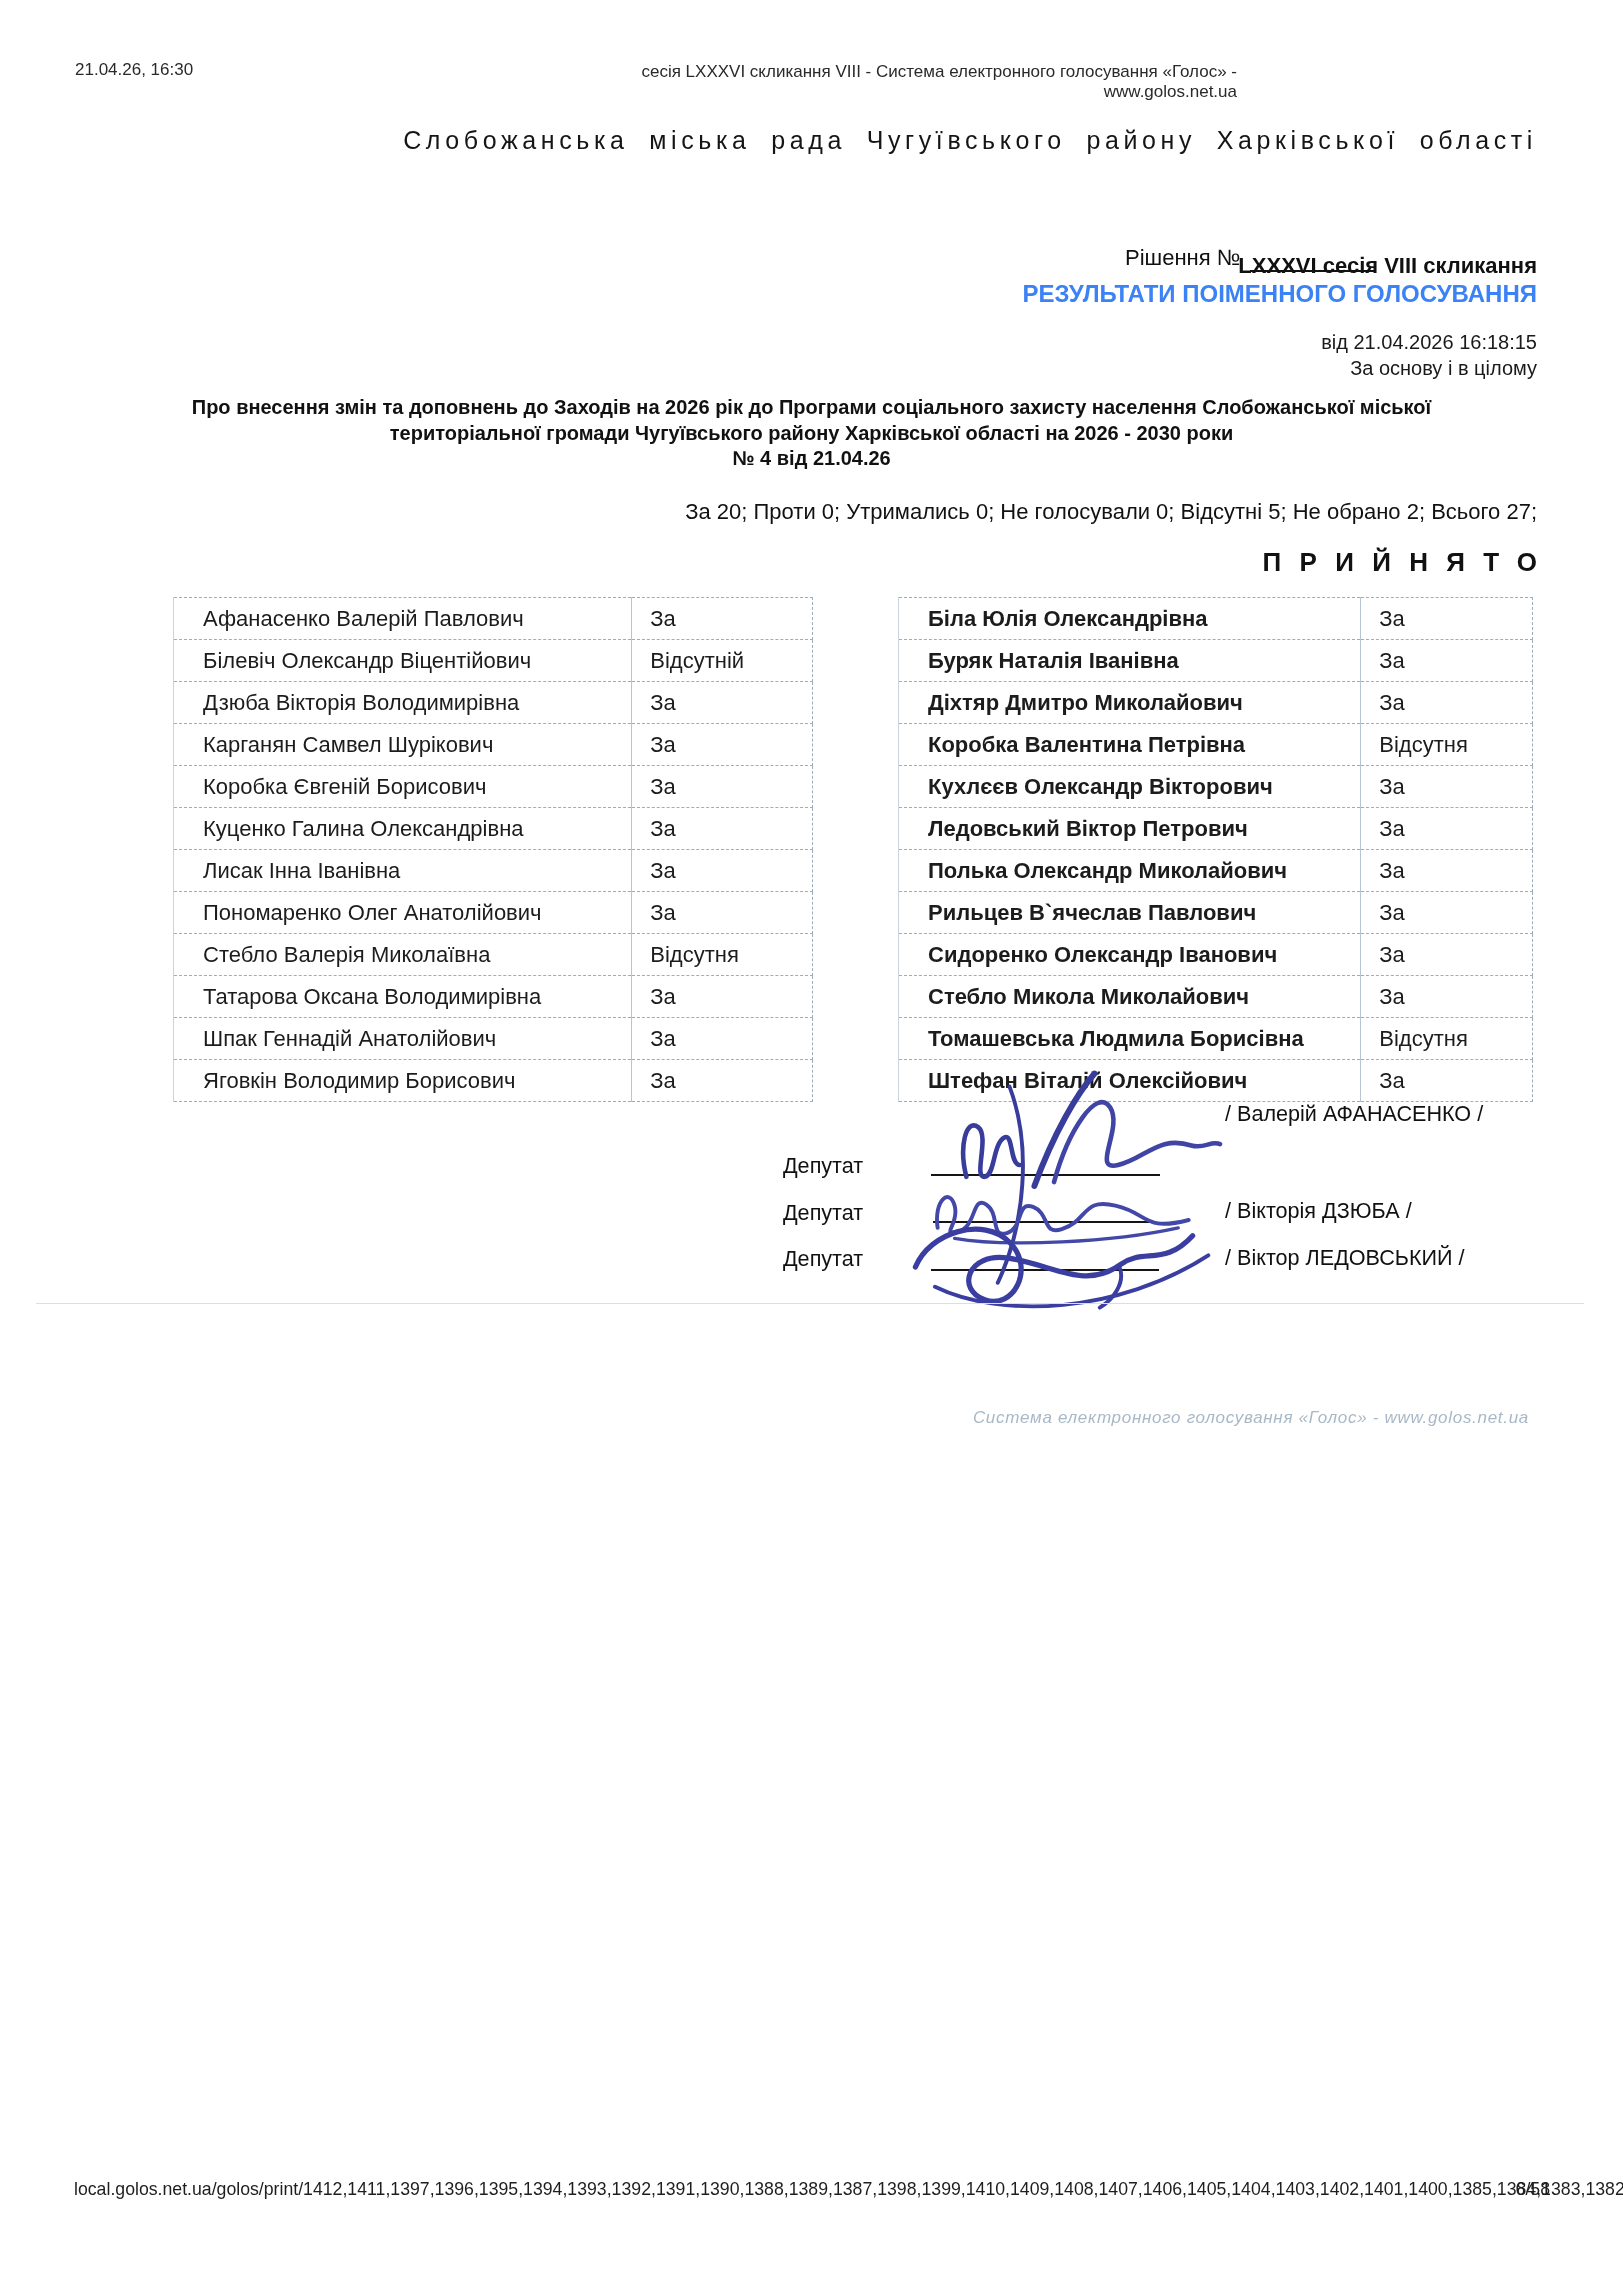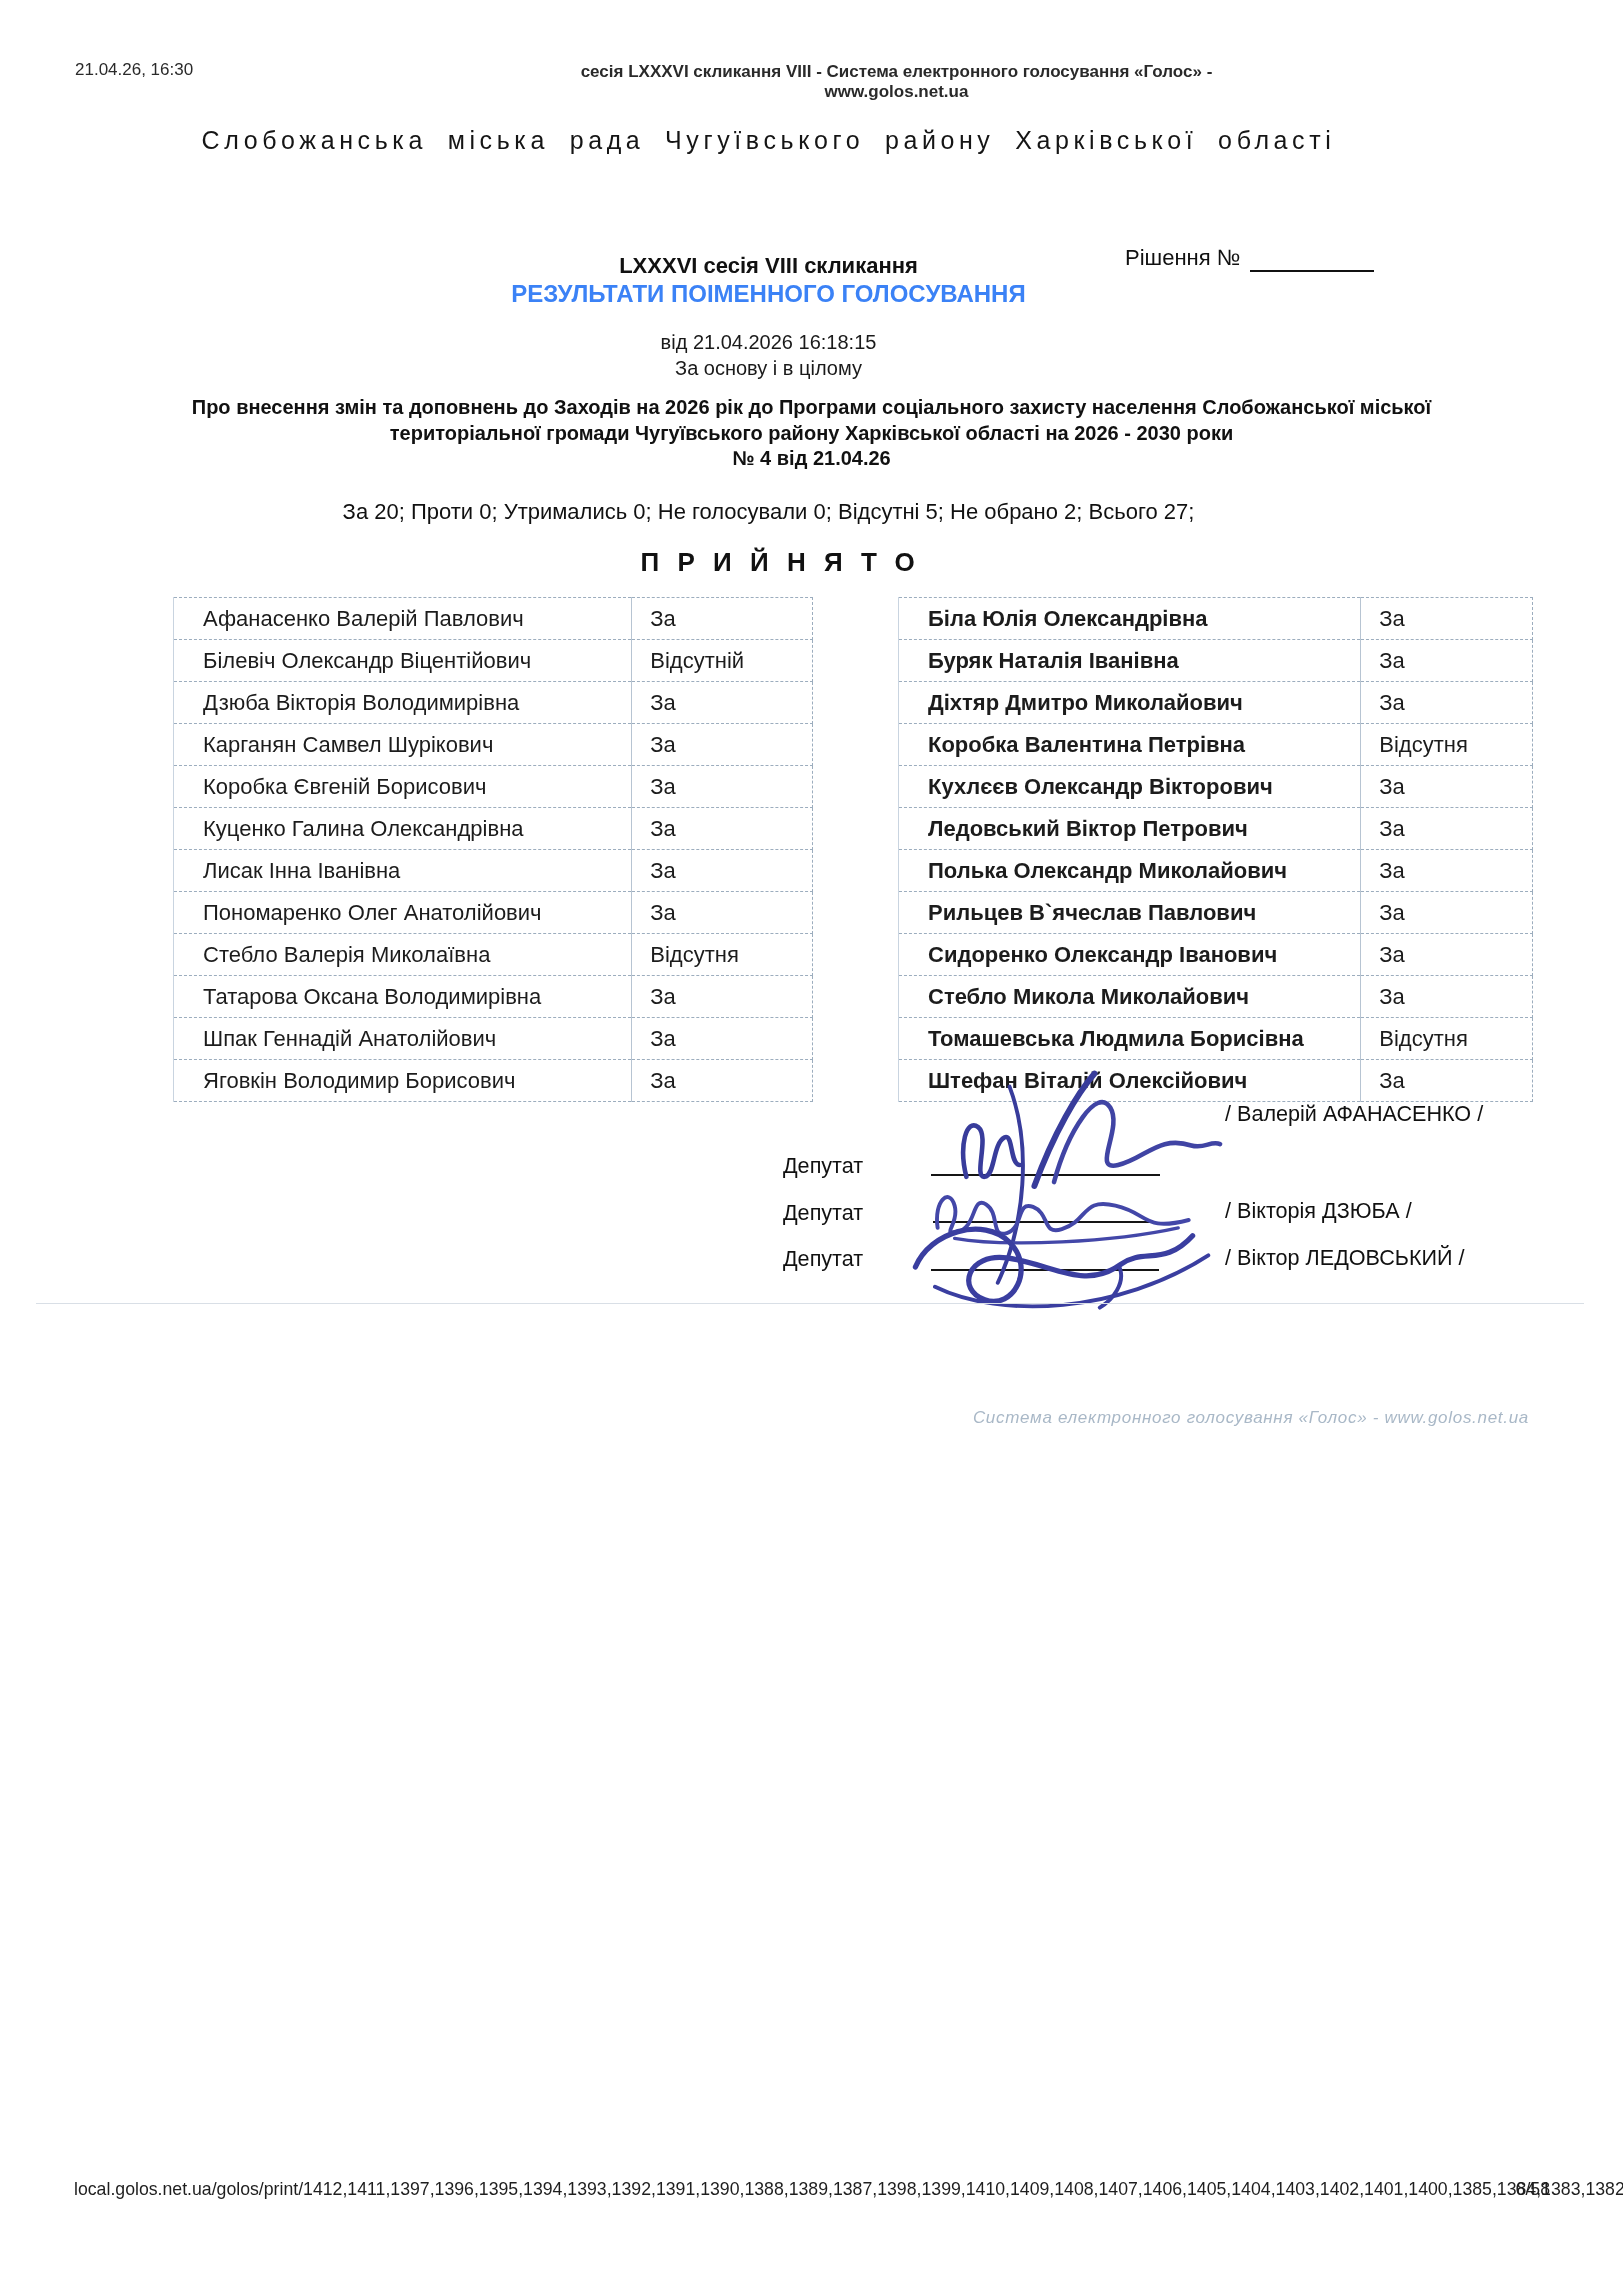--- a/index.html
+++ b/index.html
@@ -5,21 +5,21 @@
   html,body{margin:0;padding:0;background:#ffffff;}
   .page{
     position:relative;
     width:1623px;height:2295px;
     background:#ffffff;
     font-family:"Liberation Sans", sans-serif;
     color:#1a1a1a;
     overflow:hidden;
   }
   .abs{position:absolute;}
-  .center{left:0;width:1537px;text-align:center;}
+  .center{left:0;width:1537px;text-align:right;}
 
   .print-meta{font-size:17px;color:#2a2a2a;}
   .council-title{
     top:126px;font-size:25px;color:#151515;
     letter-spacing:4.6px;word-spacing:9.2px;white-space:nowrap;
   }
   .session-line{top:211px;font-size:22px;font-weight:bold;color:#111;margin-top:42px;}
   .decision{top:245px;left:1125px;font-size:22px;color:#111;}
   .decision .blank-line{
     display:inline-block;width:124px;height:22px;
@@ -66,21 +66,21 @@
   .footer-url{top:2179px;left:74px;font-size:17.7px;color:#1e1e1e;white-space:nowrap;}
   .footer-page{top:2179px;right:73px;font-size:17.7px;color:#1e1e1e;}
   .sig-ink{pointer-events:none;}
 </style>
 </head>
 <body>
 
 <div class="page">
 
   <div class="abs print-meta" style="top:60px;left:75px;">21.04.26, 16:30</div>
-  <div class="abs print-meta" style="top:62px;left:556px;width:681px;text-align:center;font-weight:bold;">сесія LXXXVI скликання VIII - Система електронного голосування «Голос» - www.golos.net.ua</div>
+  <div class="abs print-meta" style="top:62px;left:556px;width:681px;text-align:right;">сесія LXXXVI скликання VIII - Система електронного голосування «Голос» - www.golos.net.ua</div>
 
   <div class="abs center council-title">Слобожанська міська рада Чугуївського району Харківської області</div>
   <div class="abs center session-line">LXXXVI сесія VIII скликання</div>
   <div class="abs decision">
     <span>Рішення №</span><span class="blank-line"></span>
   </div>
   <div class="abs center heading">РЕЗУЛЬТАТИ ПОІМЕННОГО ГОЛОСУВАННЯ</div>
   <div class="abs center dt-line">від 21.04.2026 16:18:15</div>
   <div class="abs center kind-line">За основу і в цілому</div>
 

